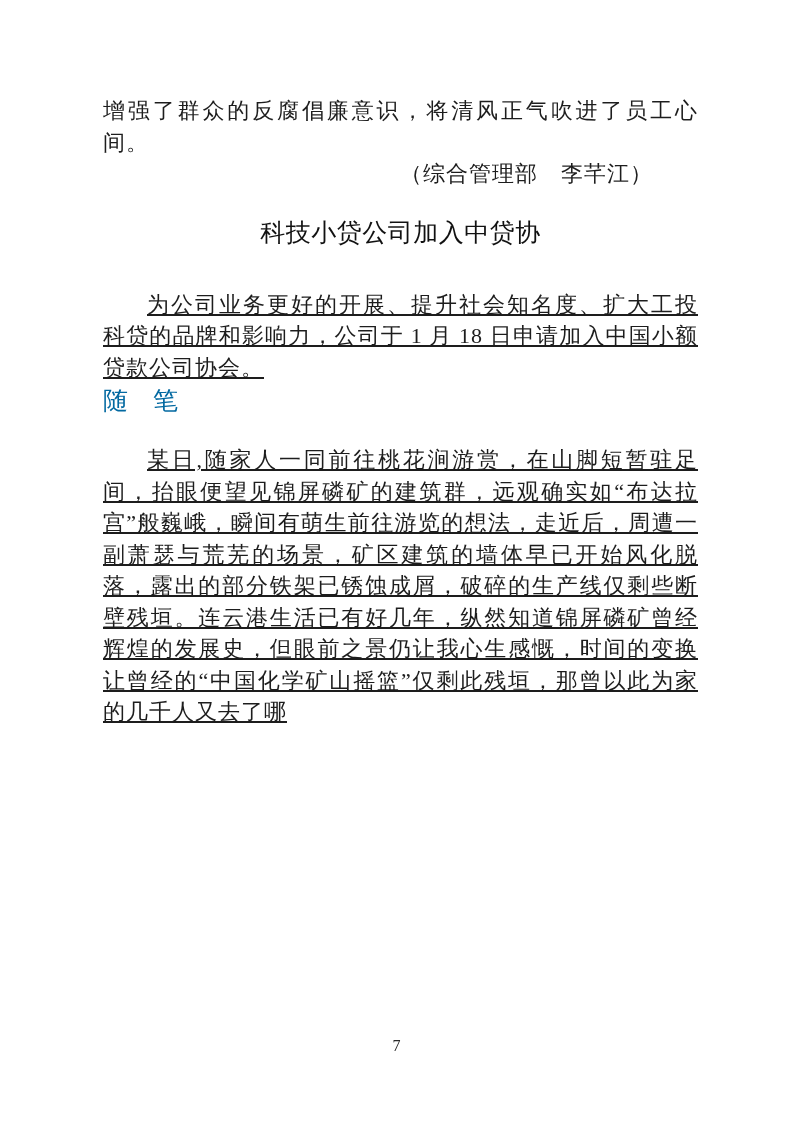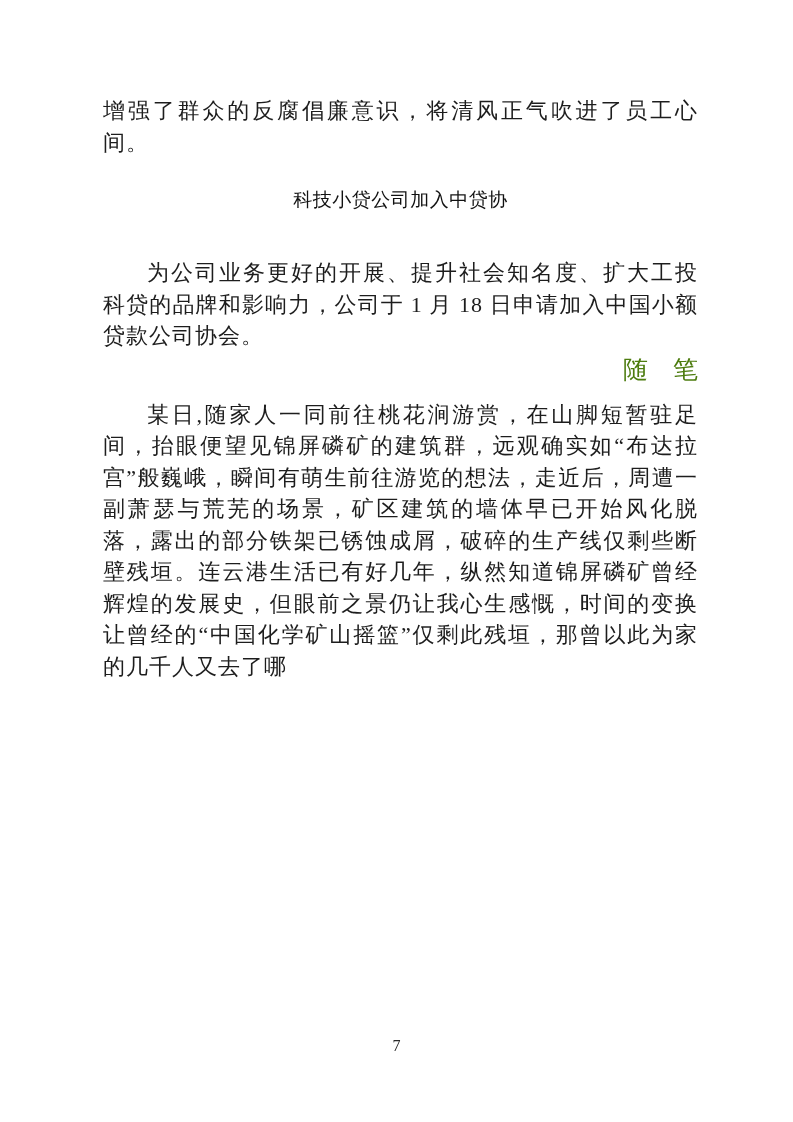--- a/index.html
+++ b/index.html
@@ -26,33 +26,34 @@
   .body-text {
     margin: 0;
     font-size: 22px;
     line-height: 31.5px;
     letter-spacing: 1px;
     text-align: justify;
     text-justify: inter-character;
   }
   .indent {
     text-indent: 2em;
+    text-decoration: underline;
   }
   .sig-line {
     font-size: 22px;
     line-height: 31.5px;
     letter-spacing: 1px;
     text-align: right;
     padding-right: 45px;
   }
   .article-title {
     margin: 24px 0 39px 0;
     font-family: "Liberation Sans", "DejaVu Sans", sans-serif;
     font-weight: normal;
-    font-size: 19px;
+    font-size: 25px;
     line-height: 36px;
     letter-spacing: 0.5px;
     text-align: center;
     color: #111;
   }
   .para-with-sig .inline-sig {
     float: right;
     padding-right: 20px;
     text-indent: 0;
   }
@@ -63,45 +64,46 @@
     font-weight: bold;
     letter-spacing: 0.5px;
     color: #000;
   }
   .essay-title {
     margin: 0;
     font-family: "Liberation Sans", "DejaVu Sans", sans-serif;
     font-weight: normal;
     font-size: 25px;
     line-height: 34px;
-    text-align: right;
-    color: #4d7c0f;
+    text-align: left;
+    color: #0369a1;
   }
   .essay-para {
-    margin-top: 13px;
+    margin-top: 27px;
   }
   .page-number {
     position: absolute;
     top: 1036px;
     left: 0;
     width: 100%;
     text-align: center;
     font-size: 16px;
     line-height: 20px;
     color: #2a2a2a;
   }
 </style>
 </head>
 <body>
 
 <div class="page">
   <div class="content">
 
     <p class="body-text">增强了群众的反腐倡廉意识，将清风正气吹进了员工心间。</p>
 
+    <div class="sig-line">（综合管理部　李芊江）</div>
 
     <h1 class="article-title">科技小贷公司加入中贷协</h1>
 
     <p class="body-text indent">为公司业务更好的开展、提升社会知名度、扩大工投科贷的品牌和影响力，公司于 1 月 18 日申请加入中国小额贷款公司协会。</p>
 
 
 
 
     <h2 class="essay-title">随　笔</h2>
 

